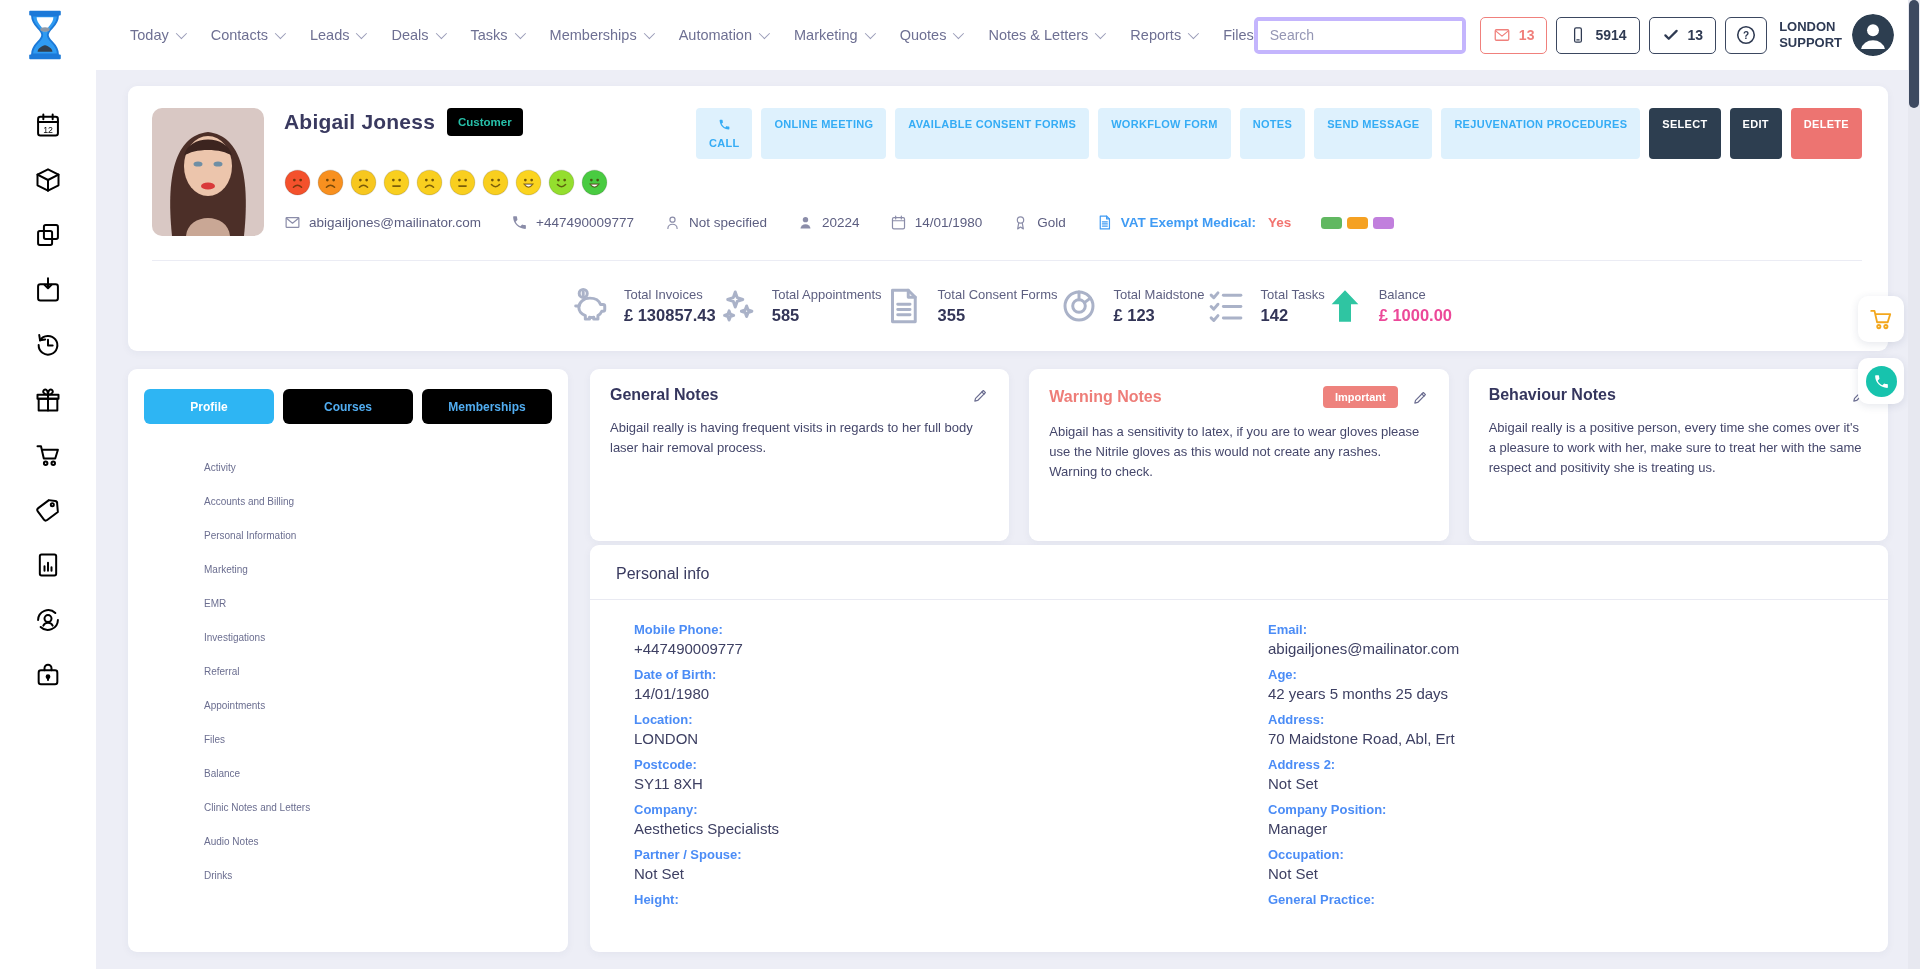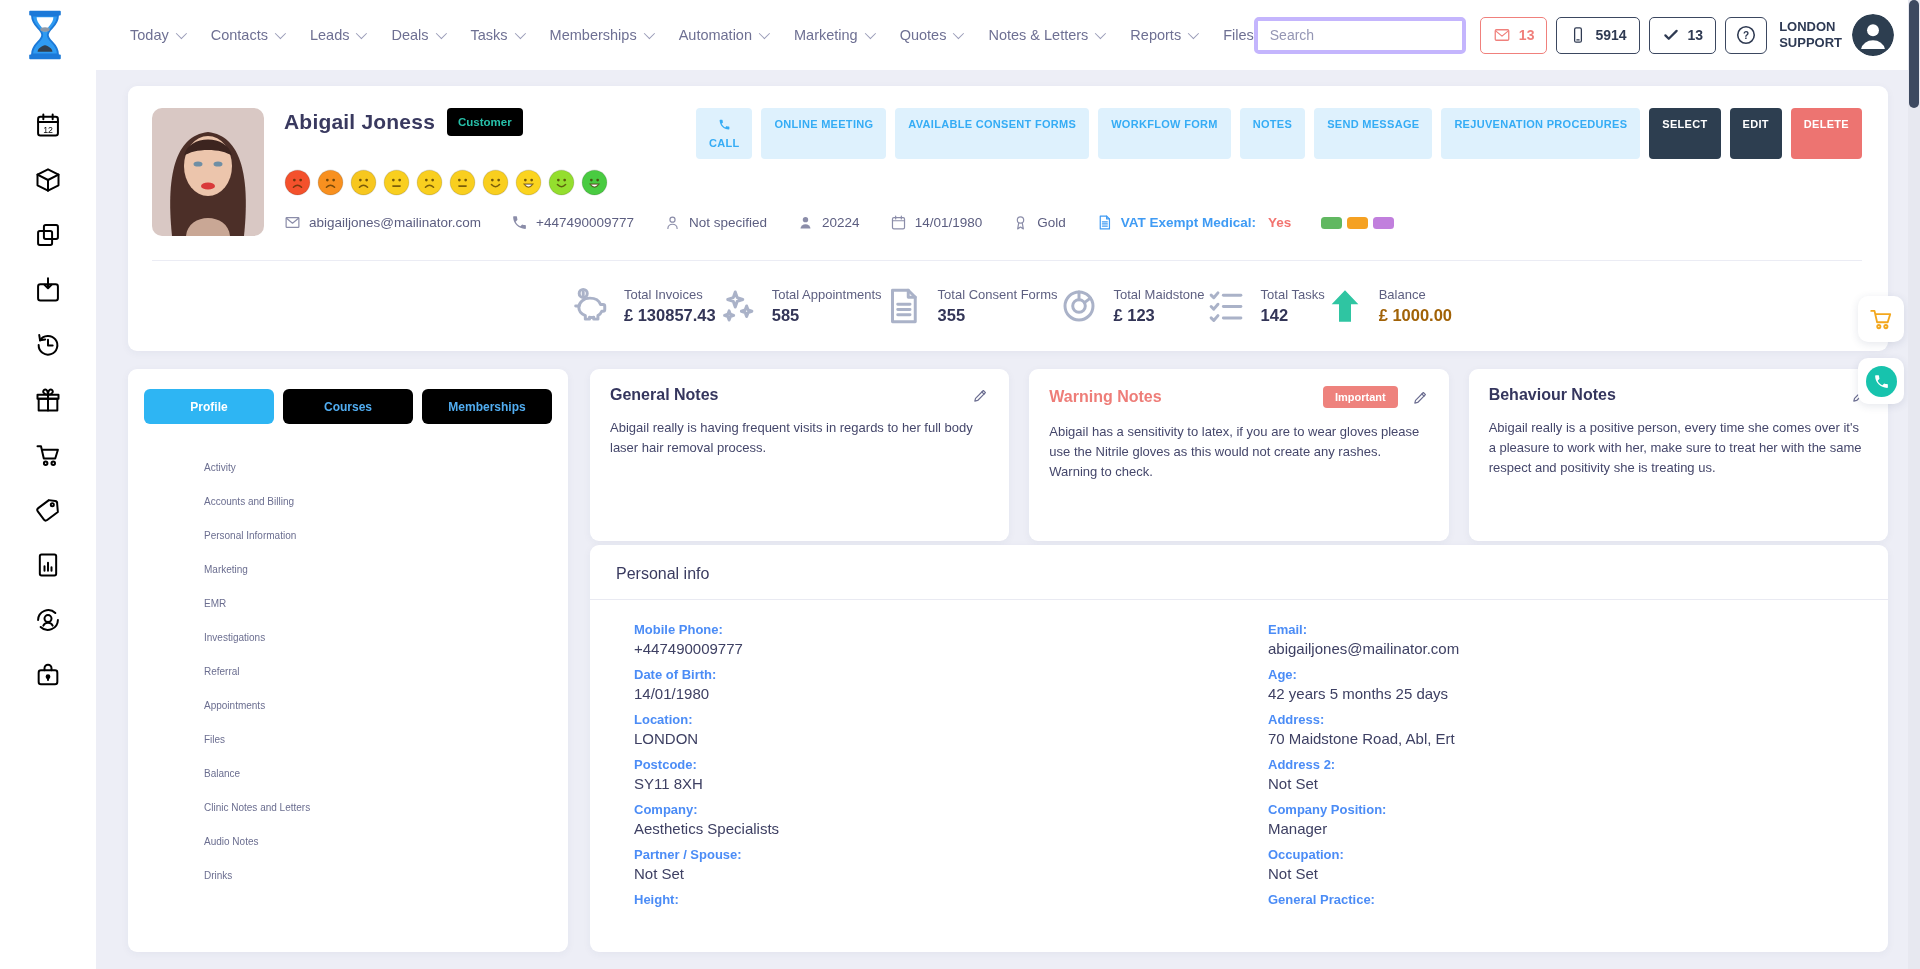--- a/index.html
+++ b/index.html
@@ -54,21 +54,21 @@
   .vat { color:#3f9bf4; font-weight:bold; }
   .vat b { color:#f2736f; margin-left:4px; }
   .chips { display:flex; gap:5px; }
   .chip { width:21px; height:12px; border-radius:3.5px; cursor:pointer; }
   .stats { border-top:1px solid #ebecf4; margin-top:24px; padding:24px 30px 0 36px;
     display:flex; justify-content:center; }
   .stat { display:flex; align-items:center; gap:14px; }
   .stat .stic { color:#aab2c8; display:flex; }
   .stat .lbl { font-size:13px; color:#5d5f80; margin-bottom:4px; }
   .stat .val { font-size:16.5px; font-weight:bold; color:#333557; }
-  .stat.hl .val { color:#a16207; }
+  .stat.hl .val { color:#ec4899; }
   .lower { display:flex; gap:22px; margin-top:18px; height:583px; }
   .lcard { width:440px; flex:0 0 auto; padding:20px 16px; overflow:hidden; }
   .tabs { display:flex; gap:9px; }
   .tab { flex:1; height:35px; border-radius:6px; border:none; font-size:12px; font-weight:bold;
     font-family:"Liberation Sans",sans-serif; cursor:pointer; background:#000000; color:#51adf1; }
   .tab.active { background:#2eb5f3; color:#fff; }
   .menu { margin-top:26px; padding:0 12px; list-style:none; }
   .menu li { font-size:10px; color:#6b6e90; padding:11.5px 0; cursor:pointer;margin-left:48px; }
   .rcol { flex:1; display:flex; flex-direction:column; gap:4px; min-width:0; }
   .notes { display:flex; gap:20px; }

